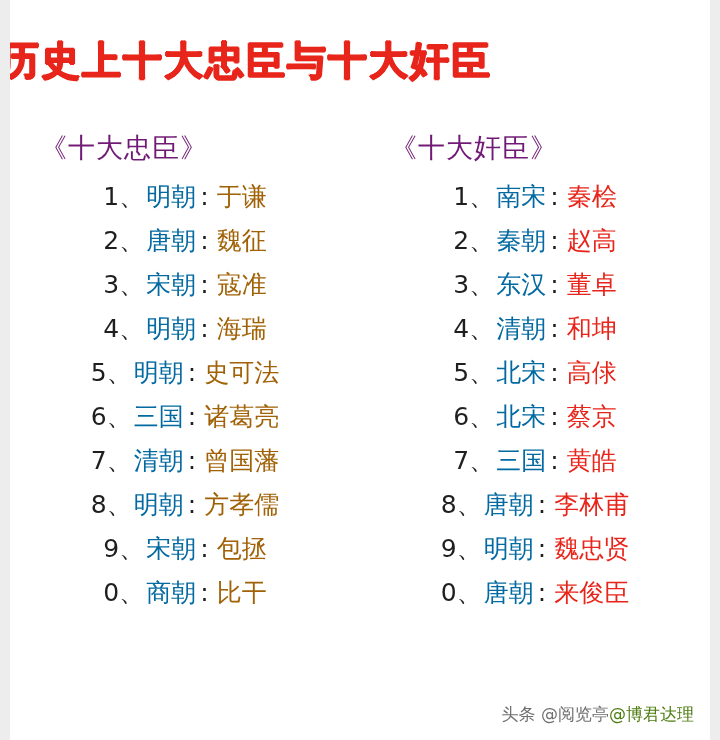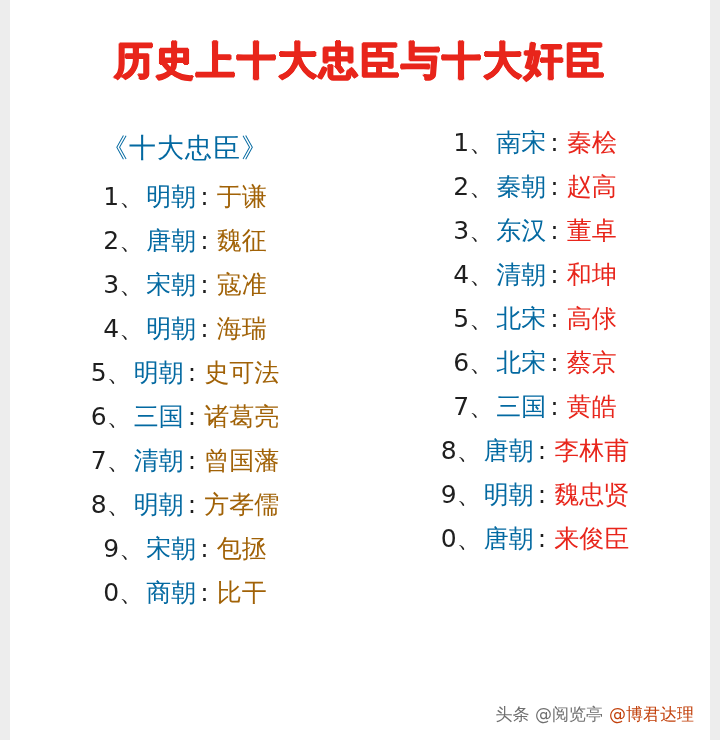--- a/index.html
+++ b/index.html
@@ -27,21 +27,21 @@
     top: 0;
     bottom: 0;
     width: 10px;
     background: #ededed;
   }
   .edge-left { left: 0; }
   .edge-right { right: 0; }
 
   .title-wrap {
     margin-top: 34px;
-    text-align: center;
+    text-align: left;
   }
   .title {
     display: inline-block;
     font-size: 39px;
     font-weight: bold;
     color: #e8251b;
     letter-spacing: 2px;
     font-family: "DejaVu Sans", "Liberation Sans", sans-serif;
     text-shadow:
        1px 0 0 #e8251b,
@@ -55,23 +55,23 @@
     display: flex;
     justify-content: center;
     gap: 60px;
     padding: 0 40px;
     box-sizing: border-box;
   }
   .column {
     width: 290px;
   }
   .col-heading {
-    text-align: center;
+    text-align: left;
     font-size: 27px;
-    color: #0369a1;
+    color: #701a75;
     font-family: "DejaVu Sans", "Liberation Sans", sans-serif;
     margin-bottom: 18px;
     letter-spacing: 1px;
   }
   .entry {
     display: flex;
     align-items: baseline;
     justify-content: center;
     font-size: 25px;
     line-height: 1.0;
@@ -103,30 +103,29 @@
     color: #e8251b;
     text-align: center;
   }
 
   .footer {
     position: absolute;
     right: 26px;
     bottom: 14px;
     display: flex;
     align-items: center;
-    gap: 6px;
     font-size: 17px;
     color: #6f6f6f;
     font-family: "DejaVu Sans", "Liberation Sans", sans-serif;
   }
   .footer .brand {
     color: #6f6f6f;
   }
   .footer .watermark {
-    color: #c2410c;
+    color: #4d7c0f;
   }
 </style>
 </head>
 <body>
 
 <div class="page">
   <div class="edge-left"></div>
   <div class="edge-right"></div>
 
   <div class="title-wrap">
@@ -204,20 +203,21 @@
       <div class="entry">
         <span class="num">0</span>
           <span class="sep">、</span>
           <span class="dyn">商朝</span>
           <span class="colon">:</span>
           <span class="name">比干</span>
       </div>
     </div>
 
     <div class="column right">
+      <div class="col-heading">《十大奸臣》</div>
 
       <div class="entry">
         <span class="num">1</span>
           <span class="sep">、</span>
           <span class="dyn">南宋</span>
           <span class="colon">:</span>
           <span class="name">秦桧</span>
       </div>
       <div class="entry">
         <span class="num">2</span>

